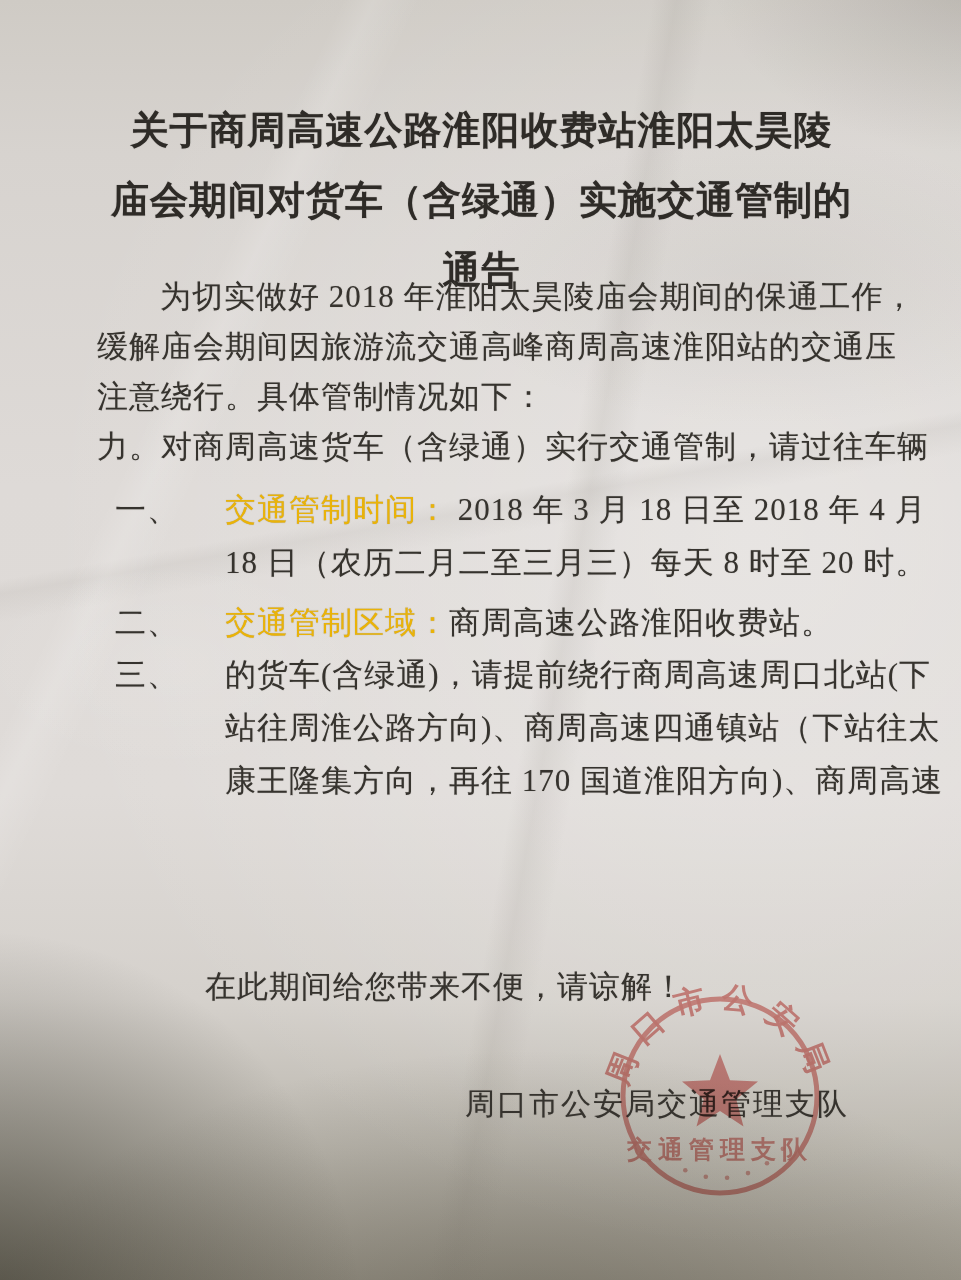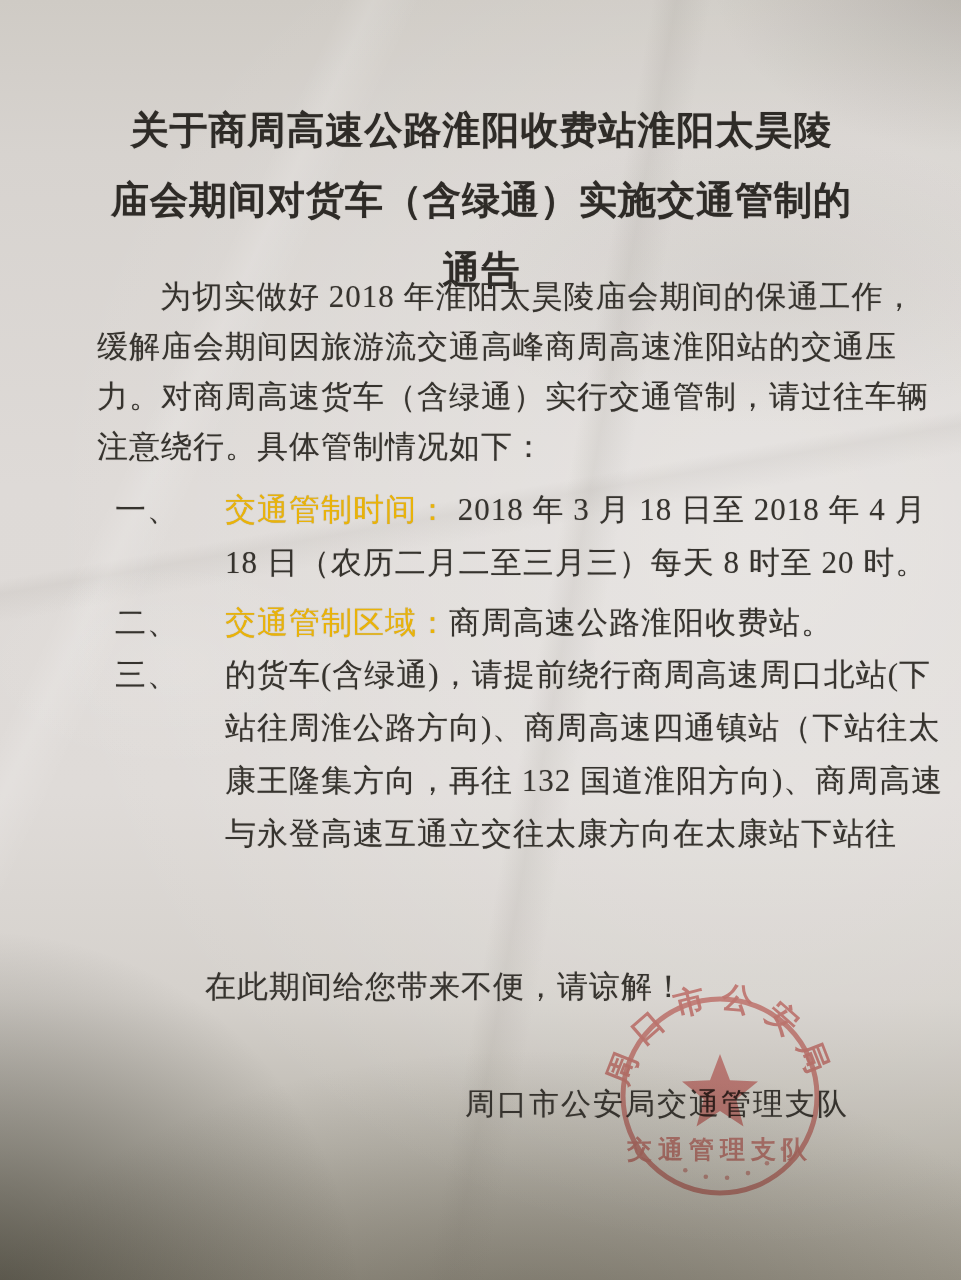--- a/index.html
+++ b/index.html
@@ -70,22 +70,22 @@
 <div class="stage">
   <div class="paper"></div>
 
   <div class="abs title-line" style="top:95px;line-height:70px;">关于商周高速公路淮阳收费站淮阳太昊陵</div>
   <div class="abs title-line" style="top:165px;line-height:70px;">庙会期间对货车（含绿通）实施交通管制的</div>
   <div class="abs title-line" style="top:235px;line-height:70px;">通告</div>
 
   <div class="abs intro">
     <div class="body-line first txt">为切实做好 2018 年淮阳太昊陵庙会期间的保通工作，</div>
     <div class="body-line txt">缓解庙会期间因旅游流交通高峰商周高速淮阳站的交通压</div>
+    <div class="body-line txt">注意绕行。具体管制情况如下：</div>
     <div class="body-line txt">力。对商周高速货车（含绿通）实行交通管制，请过往车辆</div>
-    <div class="body-line txt">注意绕行。具体管制情况如下：</div>
   </div>
 
   <div class="abs item" style="top:483px;">
     <span class="num txt">一、</span>
     <div class="content">
       <div class="line txt"><span class="heading">交通管制时间：</span><span> 2018 年 3 月 18 日至 2018 年 4 月</span></div>
       <div class="line txt">18 日（农历二月二至三月三）每天 8 时至 20 时。</div>
     </div>
   </div>
 
@@ -94,22 +94,21 @@
     <div class="content">
       <div class="line txt"><span class="heading">交通管制区域：</span><span>商周高速公路淮阳收费站。</span></div>
     </div>
   </div>
 
   <div class="abs item" style="top:648px;">
     <span class="num txt">三、</span>
     <div class="content">
       <div class="line txt">的货车(含绿通)，请提前绕行商周高速周口北站(下</div>
       <div class="line txt">站往周淮公路方向)、商周高速四通镇站（下站往太</div>
-      <div class="line txt">康王隆集方向，再往 132 国道淮阳方向)、商周高速</div>
-      <div class="line txt">与永登高速互通立交往太康方向在太康站下站往</div>
+      <div class="line txt">康王隆集方向，再往 170 国道淮阳方向)、商周高速</div>
     </div>
   </div>
 
   <div class="abs closing txt" style="top:966px;">在此期间给您带来不便，请谅解！</div>
 
   <div class="abs sig txt" style="top:1084px;">周口市公安局交通管理支队</div>
 
   <svg class="abs seal" viewBox="0 0 244 244">
     <defs>
       <path id="arcTop" d="M 30,122 A 92,92 0 0 1 214,122" fill="none"></path>

